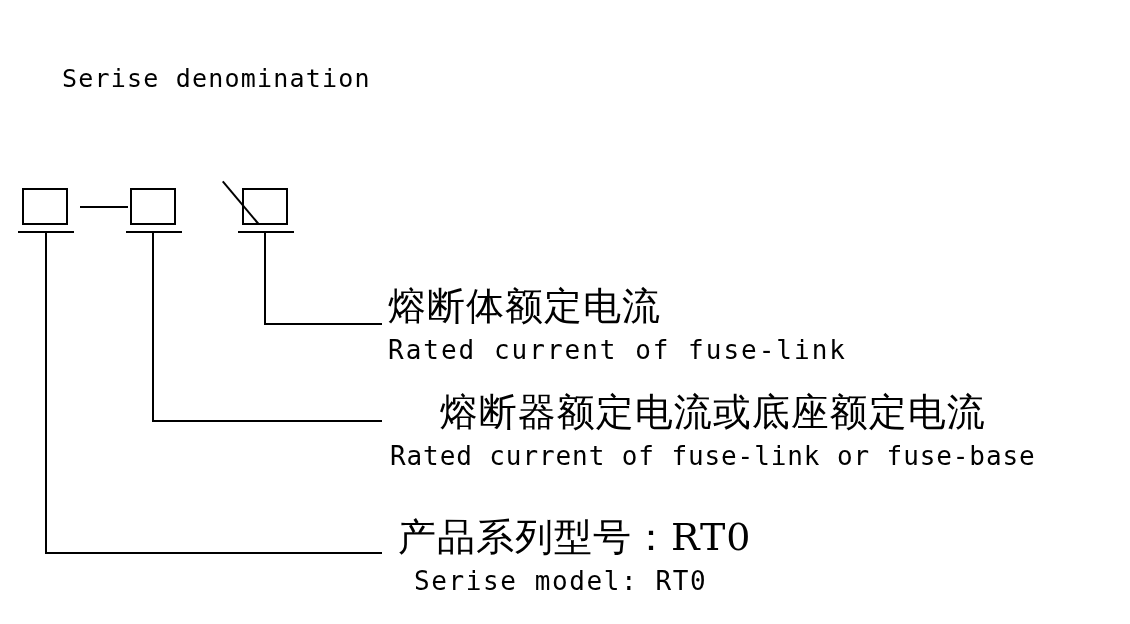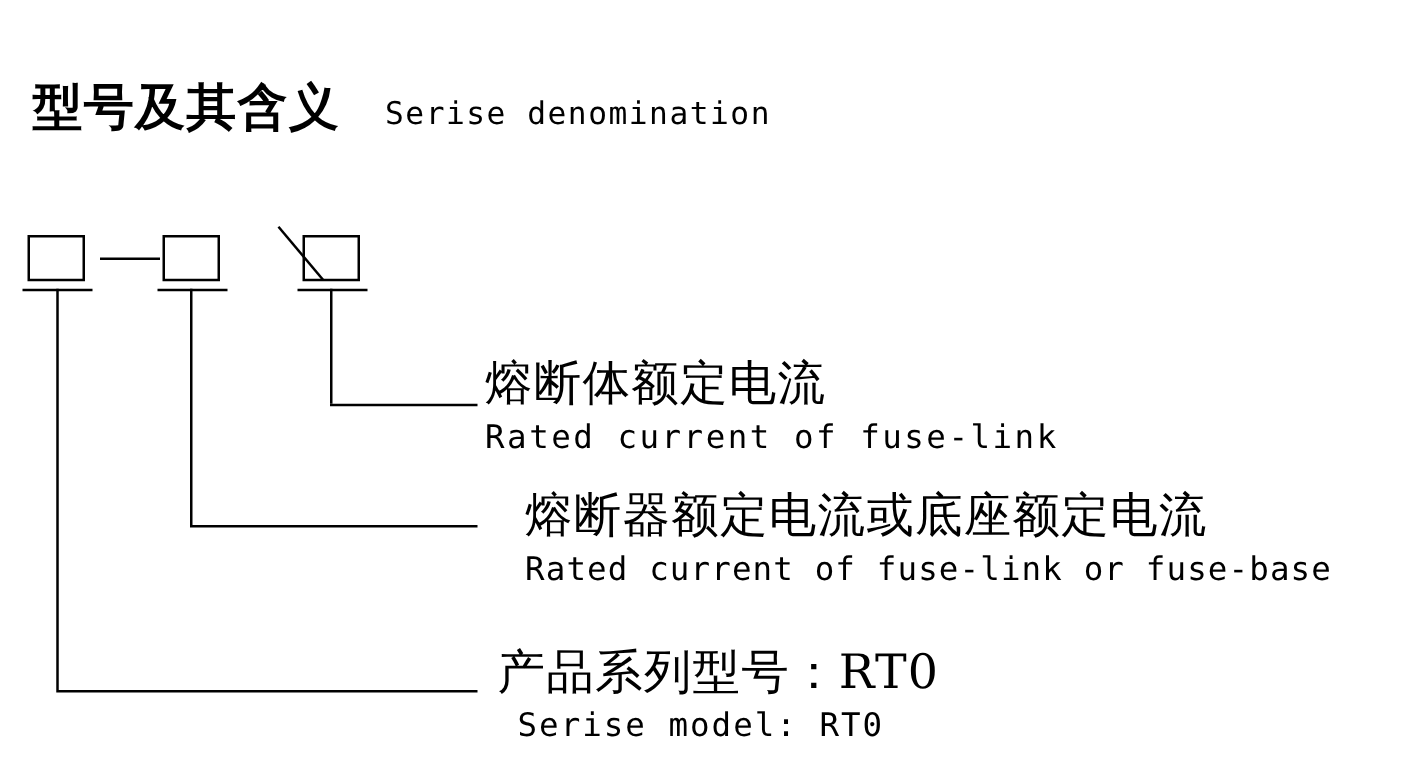--- a/index.html
+++ b/index.html
@@ -114,21 +114,20 @@
   .sp-wide { letter-spacing: 2.0px; }
   .sp-mid  { letter-spacing: 0.9px; }
   .sp-nar  { letter-spacing: 1.6px; margin-left: 16px; }
 </style>
 </head>
 <body>
 
 <div id="page">
 
   <div class="title-row">
-    <span class="title-cn">型号及其含义</span>
     <span class="title-en">Serise denomination</span>
   </div>
 
   <div class="sym-box" style="left:22px;  top:188px;"></div>
   <div class="sym-box" style="left:130px; top:188px;"></div>
   <div class="sym-box" style="left:242px; top:188px;"></div>
 
   <div class="sym-underline" style="left:18px;  top:231px; width:56px;"></div>
   <div class="sym-underline" style="left:126px; top:231px; width:56px;"></div>
   <div class="sym-underline" style="left:238px; top:231px; width:56px;"></div>
@@ -144,21 +143,21 @@
   <div class="leader-h" style="left:152px; top:420px; width:230px;"></div>
 
   <div class="leader-v" style="left:45px; top:231px; height:321px;"></div>
   <div class="leader-h" style="left:45px; top:552px; width:337px;"></div>
 
   <div class="desc" style="left:388px; top:287px;">
     <span class="desc-cn">熔断体额定电流</span>
     <span class="desc-en sp-wide">Rated current of fuse-link</span>
   </div>
 
-  <div class="desc" style="left:420px; top:393px;">
+  <div class="desc" style="left:390px; top:393px;text-align:center;">
     <span class="desc-cn">熔断器额定电流或底座额定电流</span>
     <span class="desc-en sp-mid">Rated current of fuse-link or fuse-base</span>
   </div>
 
   <div class="desc" style="left:398px; top:518px;">
     <span class="desc-cn">产品系列型号：RT0</span>
     <span class="desc-en sp-nar">Serise model: RT0</span>
   </div>
 
 </div>

